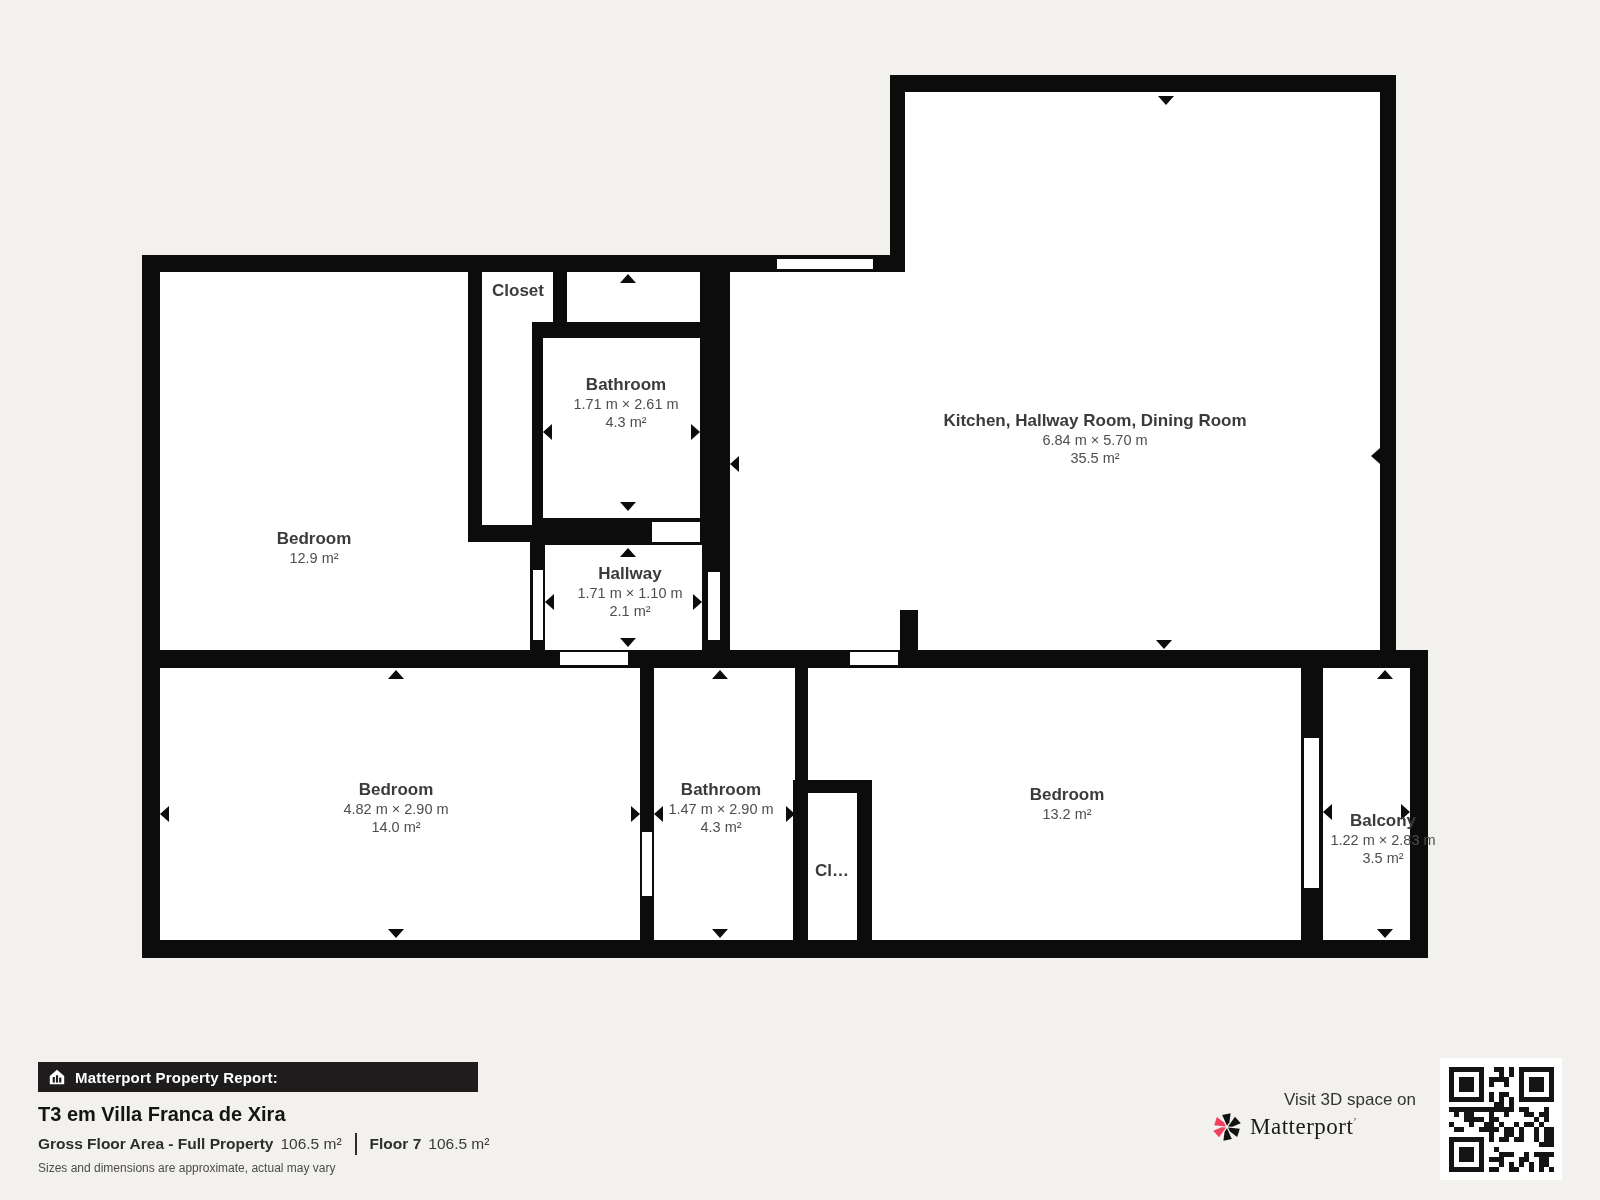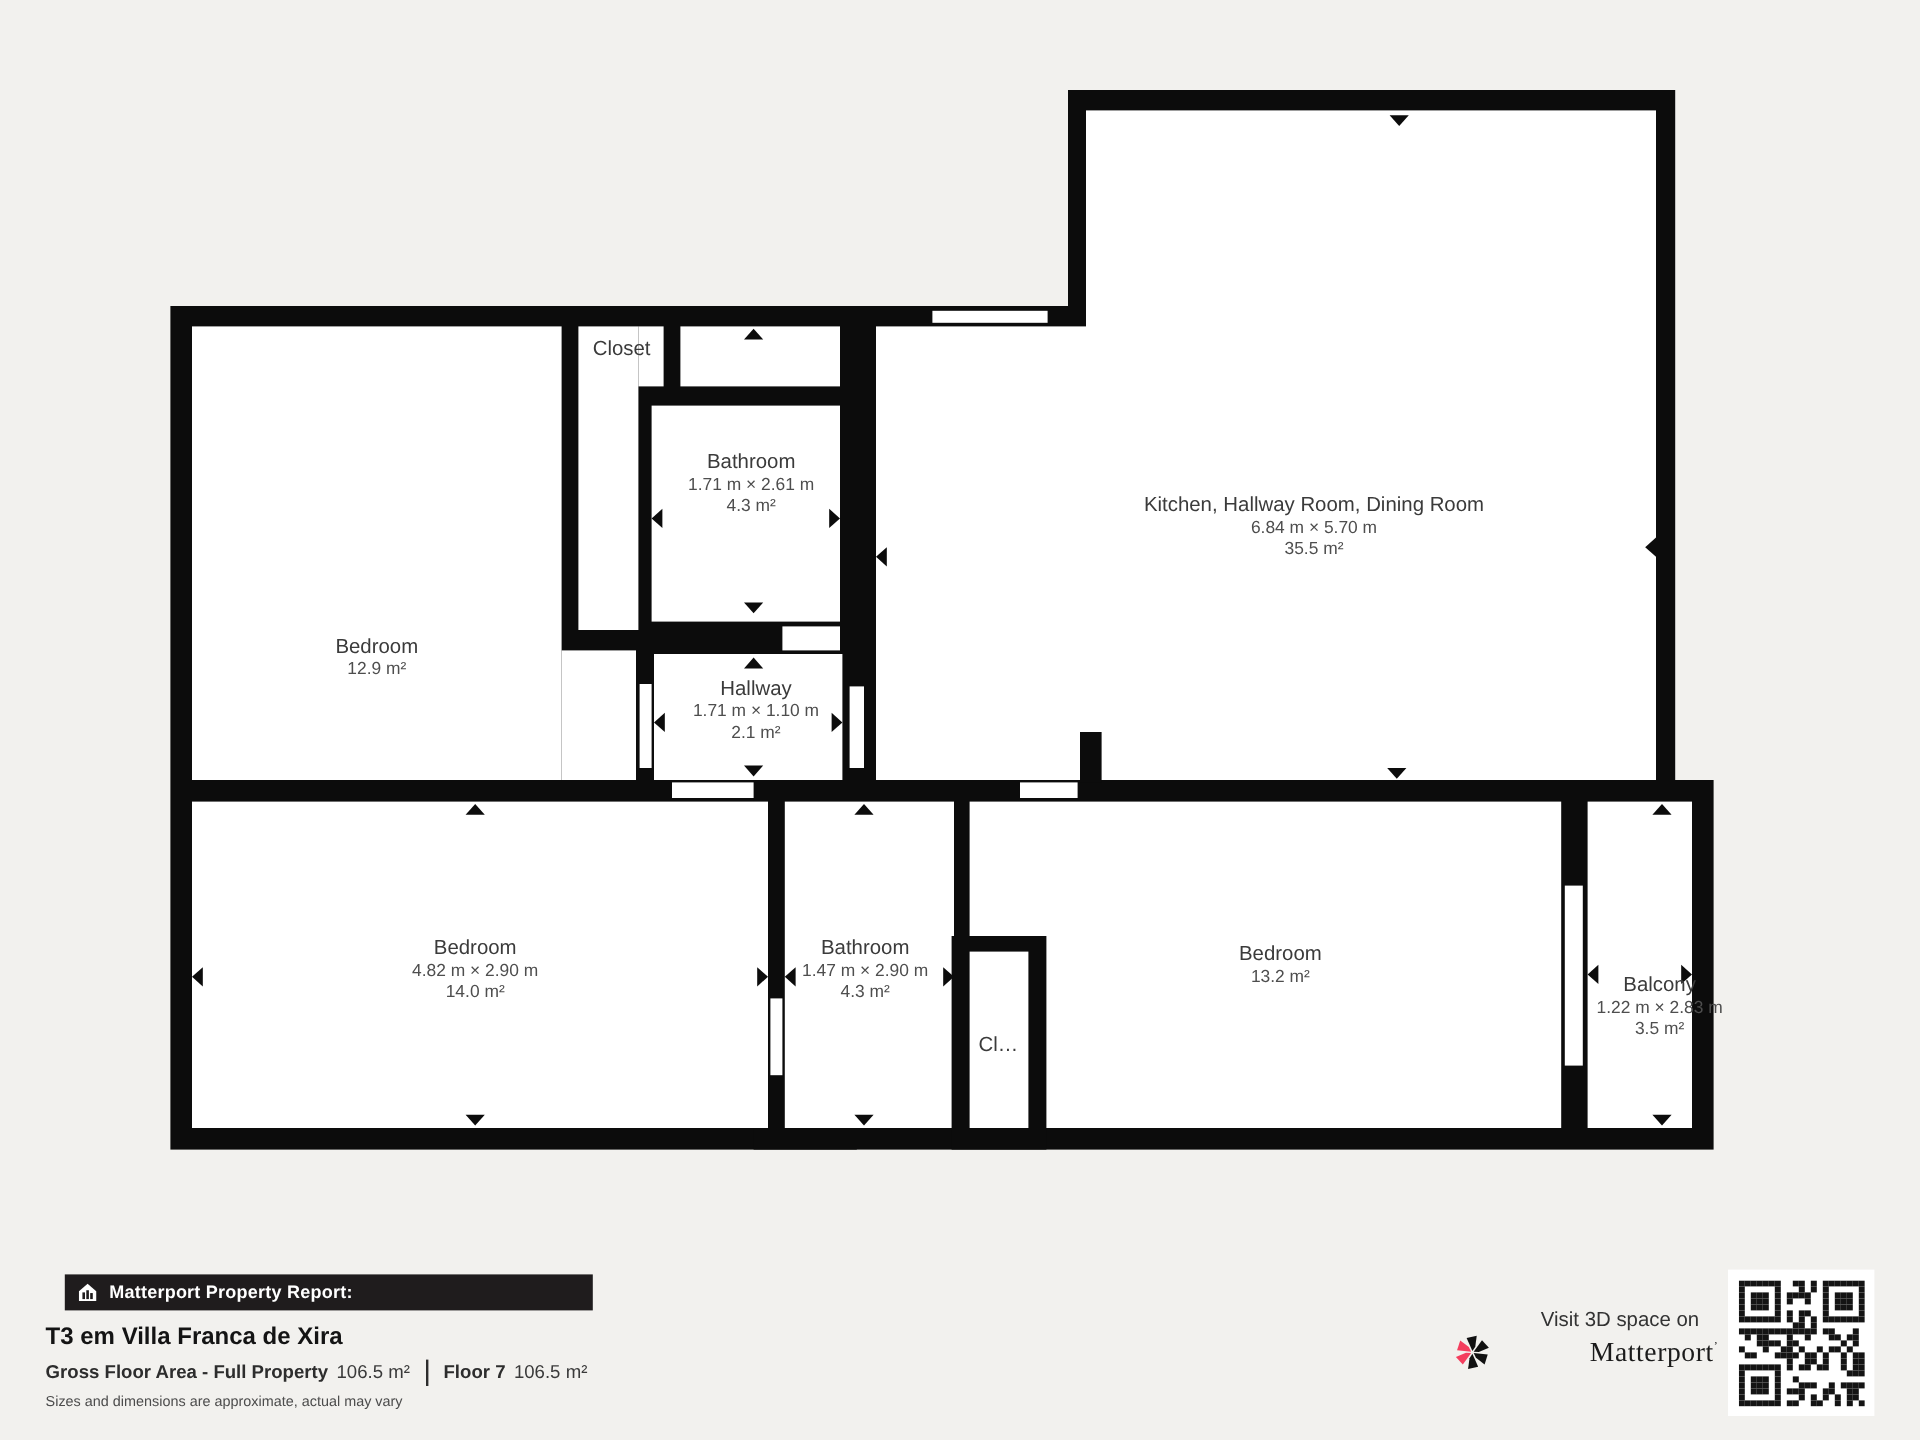--- a/index.html
+++ b/index.html
@@ -11,34 +11,34 @@
   .room{position:absolute;background:#ffffff;}
   .slot{position:absolute;background:#ffffff;}
   
   .mk{position:absolute;width:0;height:0;}
   .mk.up{border-left:8px solid transparent;border-right:8px solid transparent;border-bottom:9px solid #0c0c0c;}
   .mk.down{border-left:8px solid transparent;border-right:8px solid transparent;border-top:9px solid #0c0c0c;}
   .mk.left{border-top:8px solid transparent;border-bottom:8px solid transparent;border-right:9px solid #0c0c0c;}
   .mk.right{border-top:8px solid transparent;border-bottom:8px solid transparent;border-left:9px solid #0c0c0c;}
   
   .rl{position:absolute;text-align:center;color:#3f3f3f;}
-  .rl .nm{font-weight:normal;font-size:17px;line-height:21px;color:#3b3b3b;}
+  .rl .nm{font-weight:bold;font-size:17px;line-height:21px;color:#3b3b3b;}
   .rl .dm,.rl .ar{font-size:14.5px;line-height:18px;color:#4e4e4e;}
   
   .bar{position:absolute;left:38px;top:1062px;width:440px;height:30px;background:#1f1c1d;
-       display:flex;align-items:center;padding-left:10px;box-sizing:border-box;margin-left:16px;}
+       display:flex;align-items:center;padding-left:10px;box-sizing:border-box;}
   .bar .txt{color:#ffffff;font-weight:bold;font-size:15px;margin-left:9px;letter-spacing:.2px;}
   .title{position:absolute;left:38px;top:1103px;font-size:20px;font-weight:bold;color:#141414;}
   .gross{position:absolute;left:38px;top:1133px;display:flex;align-items:center;font-size:15.5px;color:#3a3a3a;}
   .gross .b{font-weight:bold;color:#2d2d2d;}
   .gross .v{margin-left:7px;}
   .gross .sep{width:0;border-left:2px solid #2d2d2d;height:22px;margin:0 13px;}
   .disc{position:absolute;left:38px;top:1161px;font-size:12px;color:#4c4c4c;}
   .visit{position:absolute;left:1240px;top:1090px;width:220px;text-align:center;font-size:17px;color:#333333;}
-  .brandrow{position:absolute;left:1212px;top:1112px;width:220px;display:flex;align-items:center;justify-content:space-between;gap:8px;}
+  .brandrow{position:absolute;left:1212px;top:1112px;width:220px;display:flex;align-items:center;justify-content:flex-start;gap:8px;}
   .wordmark{font-family:"Liberation Serif", serif;font-size:23px;color:#1b1b1b;letter-spacing:.5px;}
   .wordmark sup{font-size:10px;}
   .qrtile{position:absolute;left:1440px;top:1058px;width:122px;height:122px;background:#ffffff;}
   .qrbox{position:absolute;left:1449px;top:1067px;width:105px;height:105px;}
 </style>
 </head>
 <body>
 
 <div class="screen">
 

